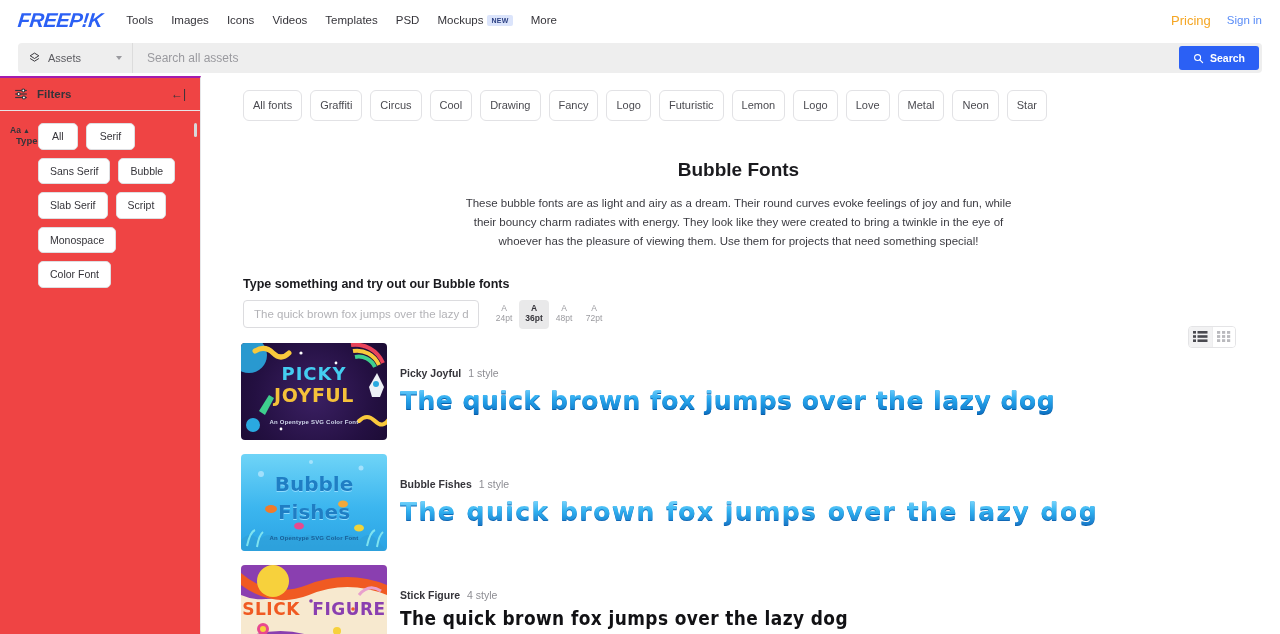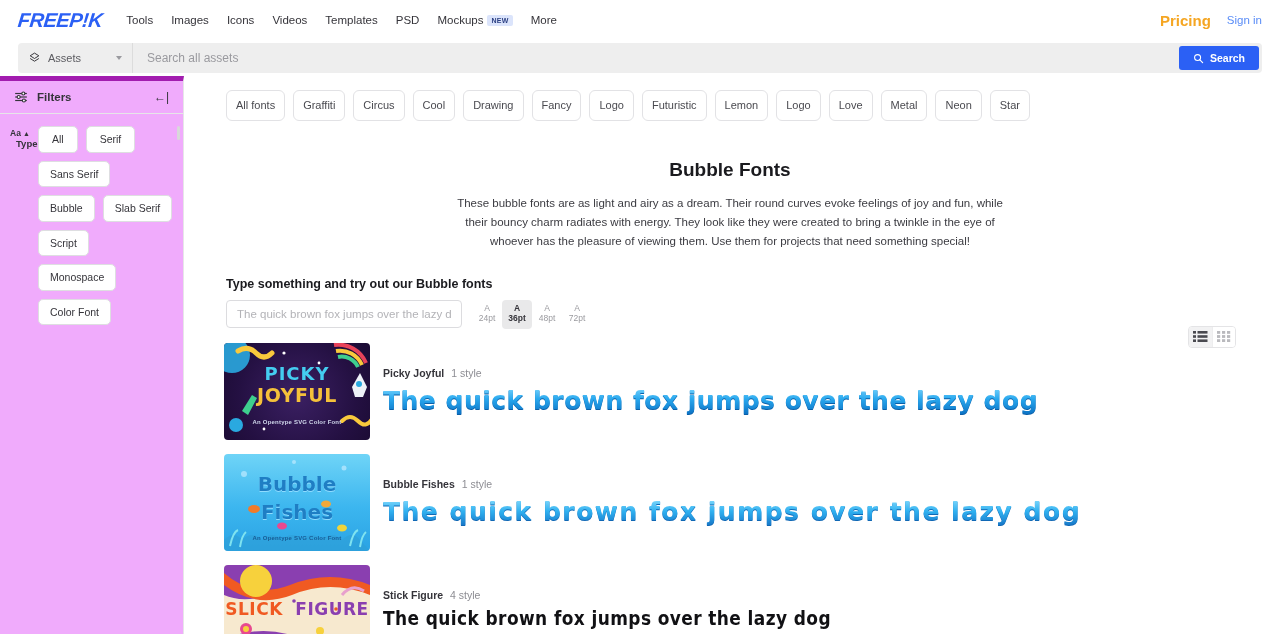--- a/index.html
+++ b/index.html
@@ -49,21 +49,21 @@
     margin-left: 4px;
     vertical-align: 1px;
   }
   .nav-right {
     position: absolute;
     right: 18px;
     display: flex;
     align-items: center;
     gap: 16px;
   }
-  .pricing-link { font-size: 15px; color: #f5a623; font-weight: 700; cursor: pointer; }
+  .pricing-link { font-size: 13px; color: #f5a623; font-weight: 400; cursor: pointer; }
   .signin-link { font-size: 11.5px; color: #5a8df7; cursor: pointer; }
 
   
   .searchbar-wrap {
     height: 36px;
     padding: 0 18px;
     display: flex;
     align-items: center;
   }
   .searchbar {
@@ -116,25 +116,25 @@
     align-items: center;
     gap: 6px;
     cursor: pointer;
   }
 
   
   .body-wrap { display: flex; height: calc(634px - 76px); }
 
   
   .sidebar {
-    width: 184px;
+    width: 201px;
     border-right: 1px solid #e6e6e8;
-    border-top: 5px solid #a21caf;
+    border-top: 2px solid #a21caf;
     flex-shrink: 0;
-    background: #f0abfc;
+    background: #ef4444;
   }
   .sidebar-head {
     height: 33px;
     display: flex;
     align-items: center;
     padding: 0 14px;
     border-bottom: 1px solid #e6e6e8;
     gap: 9px;
   }
   .sidebar-title { font-size: 11.5px; font-weight: 600; flex: 1; color: #35343a; }

